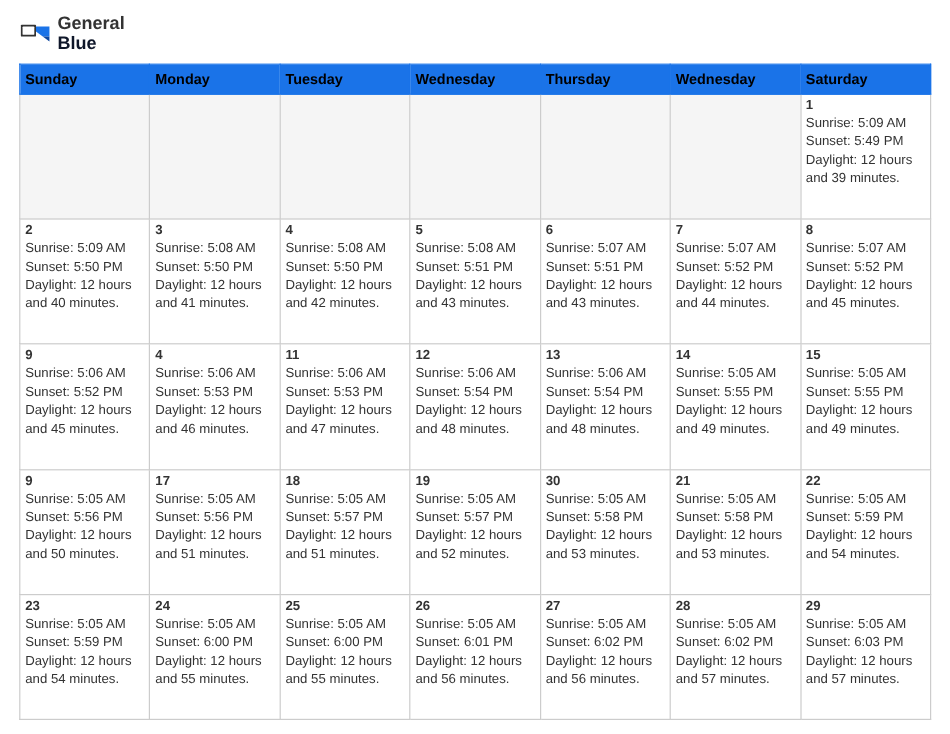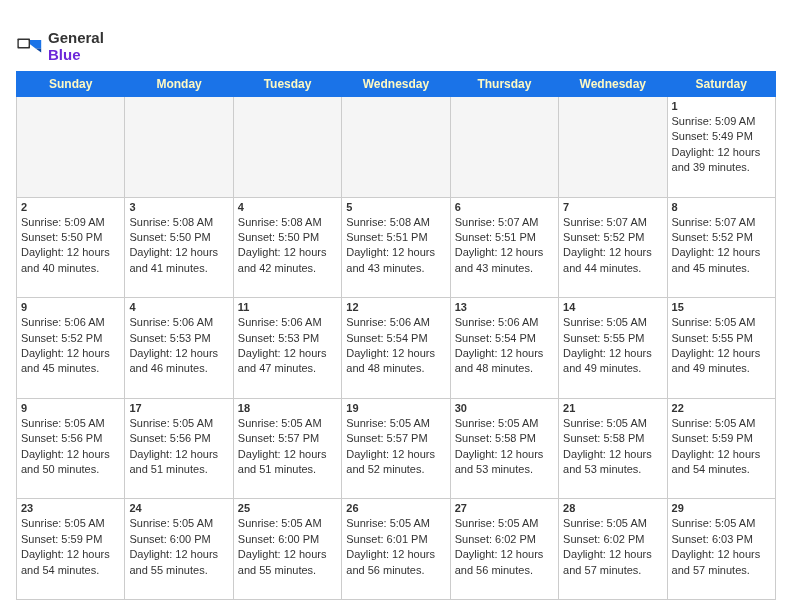--- a/index.html
+++ b/index.html
@@ -15,21 +15,20 @@
       height: 612px;
       padding: 12px 16px;
       display: flex;
       flex-direction: column;
     }
     .header {
       display: flex;
       justify-content: space-between;
       align-items: flex-end;
       margin-bottom: 8px;
-      margin-top: 18px;
     }
     .logo {
       display: flex;
       align-items: center;
       gap: 4px;
     }
     .logo-icon {
       width: 28px;
       height: 28px;
     }
@@ -48,26 +47,26 @@
     }
     .calendar {
       flex: 1;
       border: 1px solid #ccc;
       border-collapse: collapse;
       width: 100%;
       table-layout: fixed;
     }
     .calendar thead tr th {
       background: #1a73e8;
-      color: #fef9c3;
+      color: #000000;
       font-size: 12px;
       font-weight: bold;
       padding: 5px 4px;
       border: 1px solid #1a73e8;
-      text-align: center;
+      text-align: left;
     }
     .calendar tbody tr td {
       border: 1px solid #ccc;
       vertical-align: top;
       padding: 3px 4px;
       font-size: 9.5px;
       color: #333;
       background: #fff;
       height: 78px;
     }
@@ -93,21 +92,21 @@
   <div class="header">
     <div class="logo">
       <svg class="logo-icon" viewBox="0 0 40 40">
         <rect x="2" y="8" width="18" height="14" rx="1" fill="#333"></rect>
         <rect x="4" y="10" width="14" height="10" rx="1" fill="#fff"></rect>
         <polygon points="20,10 36,10 36,22 28,22 20,16" fill="#1a73e8"></polygon>
         <polygon points="28,22 36,22 36,28" fill="#0d47a1"></polygon>
       </svg>
       <div>
         <div style="font-size:15px;font-weight:bold;color:#333;line-height:1.1">General</div>
-        <div style="font-size:15px;font-weight:bold;color:#6d28d9;line-height:1.1">Blue</div>
+        <div style="font-size:15px;font-weight:bold;color:#0f172a;line-height:1.1">Blue</div>
       </div>
     </div>
     <div class="title-block">
       <div class="month-title"></div>
       <div class="location"></div>
     </div>
   </div>
 
   <table class="calendar">
     <thead>

